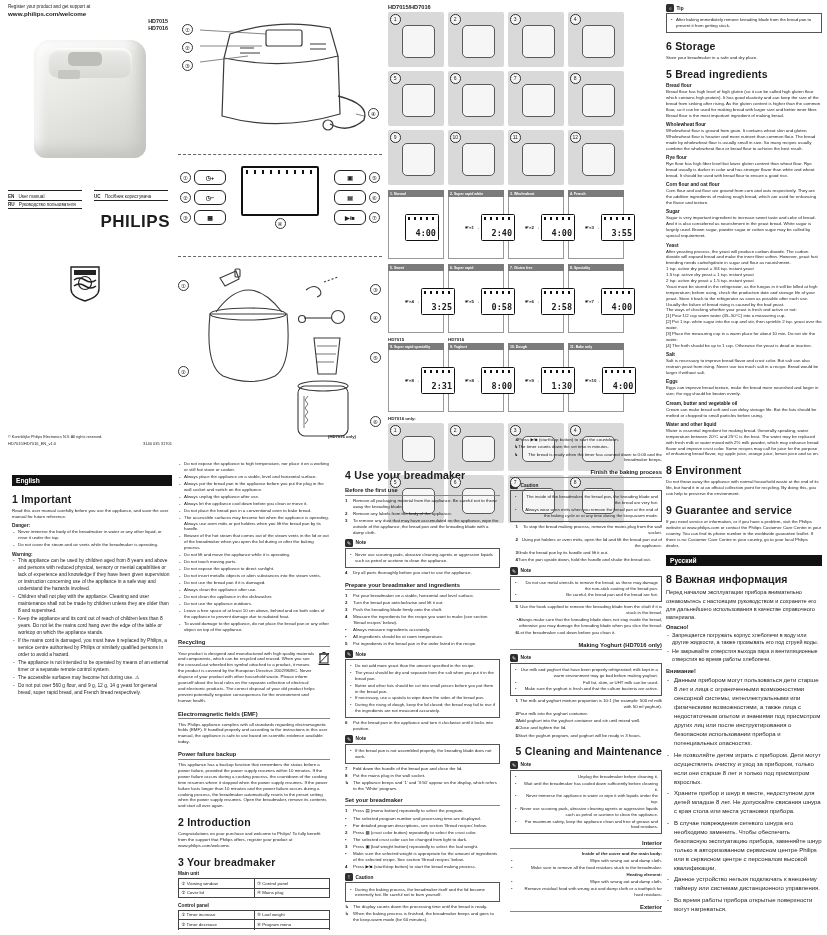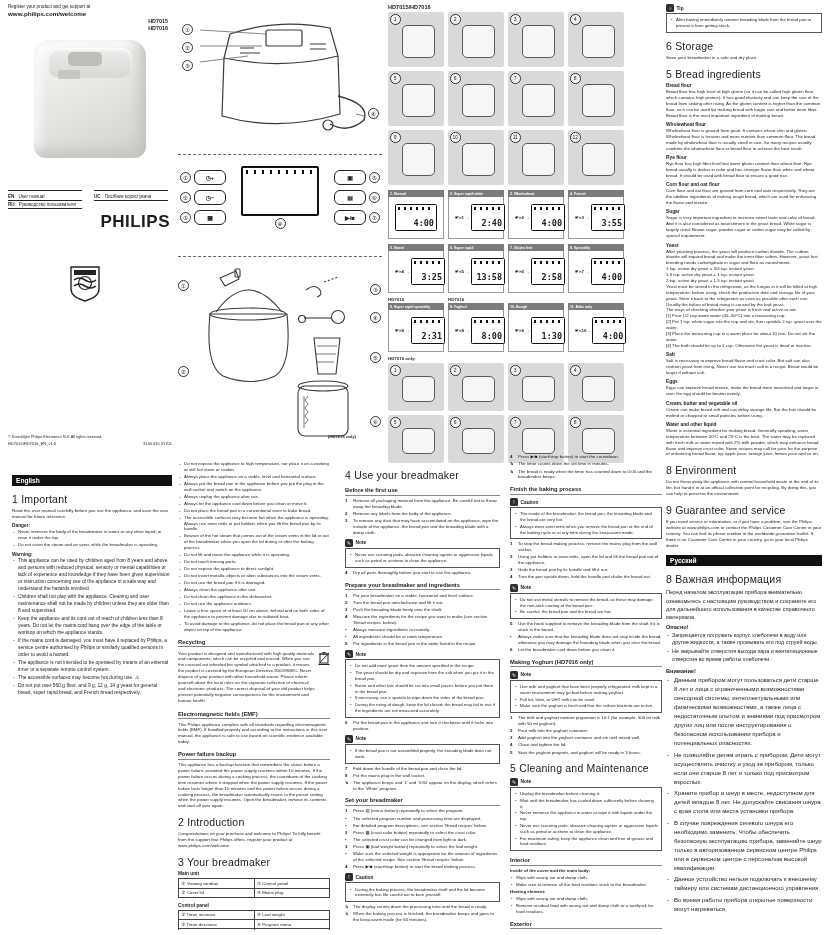--- a/index.html
+++ b/index.html
@@ -1,20 +1,20 @@
 <!DOCTYPE html>
 <html><head>
 <meta charset="utf-8">
 <style>
   html,body{margin:0;padding:0;background:#9a9a9a;}
   .page{position:relative;width:827px;height:935px;background:#fff;margin:0 auto;overflow:hidden;
         font-family:"Liberation Sans",sans-serif;color:#1c1c1c;}
   .abs{position:absolute;}
   
-  .h2{font-size:10.5px;font-weight:normal;letter-spacing:.2px;margin:7px 0 3px;}
+  .h2{font-size:10.5px;font-weight:bold;letter-spacing:.2px;margin:7px 0 3px;}
   .h3{font-size:5.8px;font-weight:bold;border-bottom:.6px solid #888;padding-bottom:1.5px;margin:6px 0 2.5px;}
   .h4{font-size:4.8px;font-weight:bold;margin:3.5px 0 .5px;}
   .p{font-size:4.4px;line-height:1.34;margin:1px 0;}
   .pre{white-space:pre-line;}
   ul.b{list-style:none;margin:1px 0;padding:0;font-size:4.4px;line-height:1.32;}
   ul.b li{padding-left:6px;position:relative;margin:1.2px 0;}
   ul.b li::before{content:"•";position:absolute;left:1px;}
   ul.b.dash li::before{content:"-";}
   ul.b.ru{font-size:6px;line-height:1.5;}
   ul.b.ru li{padding-left:8px;margin:2.5px 0;}
@@ -64,21 +64,21 @@
   .tilegrid{display:grid;grid-template-columns:repeat(4,56px);gap:4px;}
   .tile{width:56px;height:55px;background:#d9d9d9;border-radius:2px;position:relative;}
   .tile::after{content:"";position:absolute;left:14px;top:13px;right:9px;bottom:9px;
        border:1px solid #5a5a5a;border-radius:5px;background:rgba(255,255,255,.75);}
   .tile .tn{position:absolute;top:2px;left:2px;z-index:1;width:8.5px;height:8.5px;border:.8px solid #333;
        border-radius:50%;background:#f4f4f4;font-size:5px;display:flex;align-items:center;justify-content:center;}
   .pgrid{display:grid;grid-template-columns:repeat(4,56px);gap:4px;margin-top:5px;}
   .panel{width:56px;}
   .ph{background:#7b7b7b;color:#fff;font-size:3.5px;font-weight:bold;padding:1.5px 2px;
       white-space:nowrap;overflow:hidden;}
-  .pb{border:.7px solid #999;border-top:none;height:29px;display:flex;align-items:center;gap:1.5px;padding:6px;}
+  .pb{border:.7px solid #999;border-top:none;height:29px;display:flex;align-items:center;gap:1.5px;padding:16px;}
   .press{font-size:4.4px;font-weight:bold;white-space:nowrap;}
   .lcd{flex:1;min-width:30px;border:1.7px solid #111;border-radius:1.5px;height:23px;position:relative;
        font-family:"DejaVu Sans Mono",monospace;font-weight:bold;font-size:8.5px;
        display:flex;align-items:flex-end;justify-content:flex-end;padding:0 2px 2px 0;background:#fff;}
   .lcd::before{content:"";position:absolute;top:1.5px;left:2px;right:2px;height:3px;
        background:repeating-linear-gradient(90deg,#111 0 2px,transparent 2px 6px);}
   .modelrow{display:flex;font-size:4.4px;font-weight:bold;margin-top:4px;}
   .modelrow span{width:60px;}
   .only{font-size:4.4px;font-weight:bold;margin:4px 0 2px;}
   .arrowglyph{color:#333;}
@@ -320,21 +320,21 @@
           <div class="pb">
             <span class="press">☛×4 →</span>
             <span class="lcd">3:25</span>
           </div>
         </div>
 
         <div class="panel">
           <div class="ph">6. Super rapid</div>
           <div class="pb">
             <span class="press">☛×5 →</span>
-            <span class="lcd">13:58</span>
+            <span class="lcd">0:58</span>
           </div>
         </div>
 
         <div class="panel">
           <div class="ph">7. Gluten free</div>
           <div class="pb">
             <span class="press">☛×6 →</span>
             <span class="lcd">2:58</span>
           </div>
         </div>
@@ -687,21 +687,21 @@
         <div class="step">
           <span class="n arrowglyph">↳</span>
           <span>When the baking process is finished, the breadmaker beeps and goes to the keep-warm mode (for 60 minutes).</span>
         </div>
       </div>
 
     <div class="h3">Preset the timer for delayed baking</div>
 
   </section>
 
-  <section class="abs" style="left:510px;top:453px;width:152px;height:478px;overflow:hidden;">
+  <section class="abs" style="left:510px;top:436px;width:152px;height:478px;overflow:hidden;text-align:right;">
     <div>
 
     <div class="step">
           <span class="n">4</span>
           <span>Press ▶/■ (start/stop button) to start the countdown.</span>
         </div>
         <div class="step">
           <span class="n">↳</span>
           <span>The timer counts down the set time in minutes.</span>
         </div>

